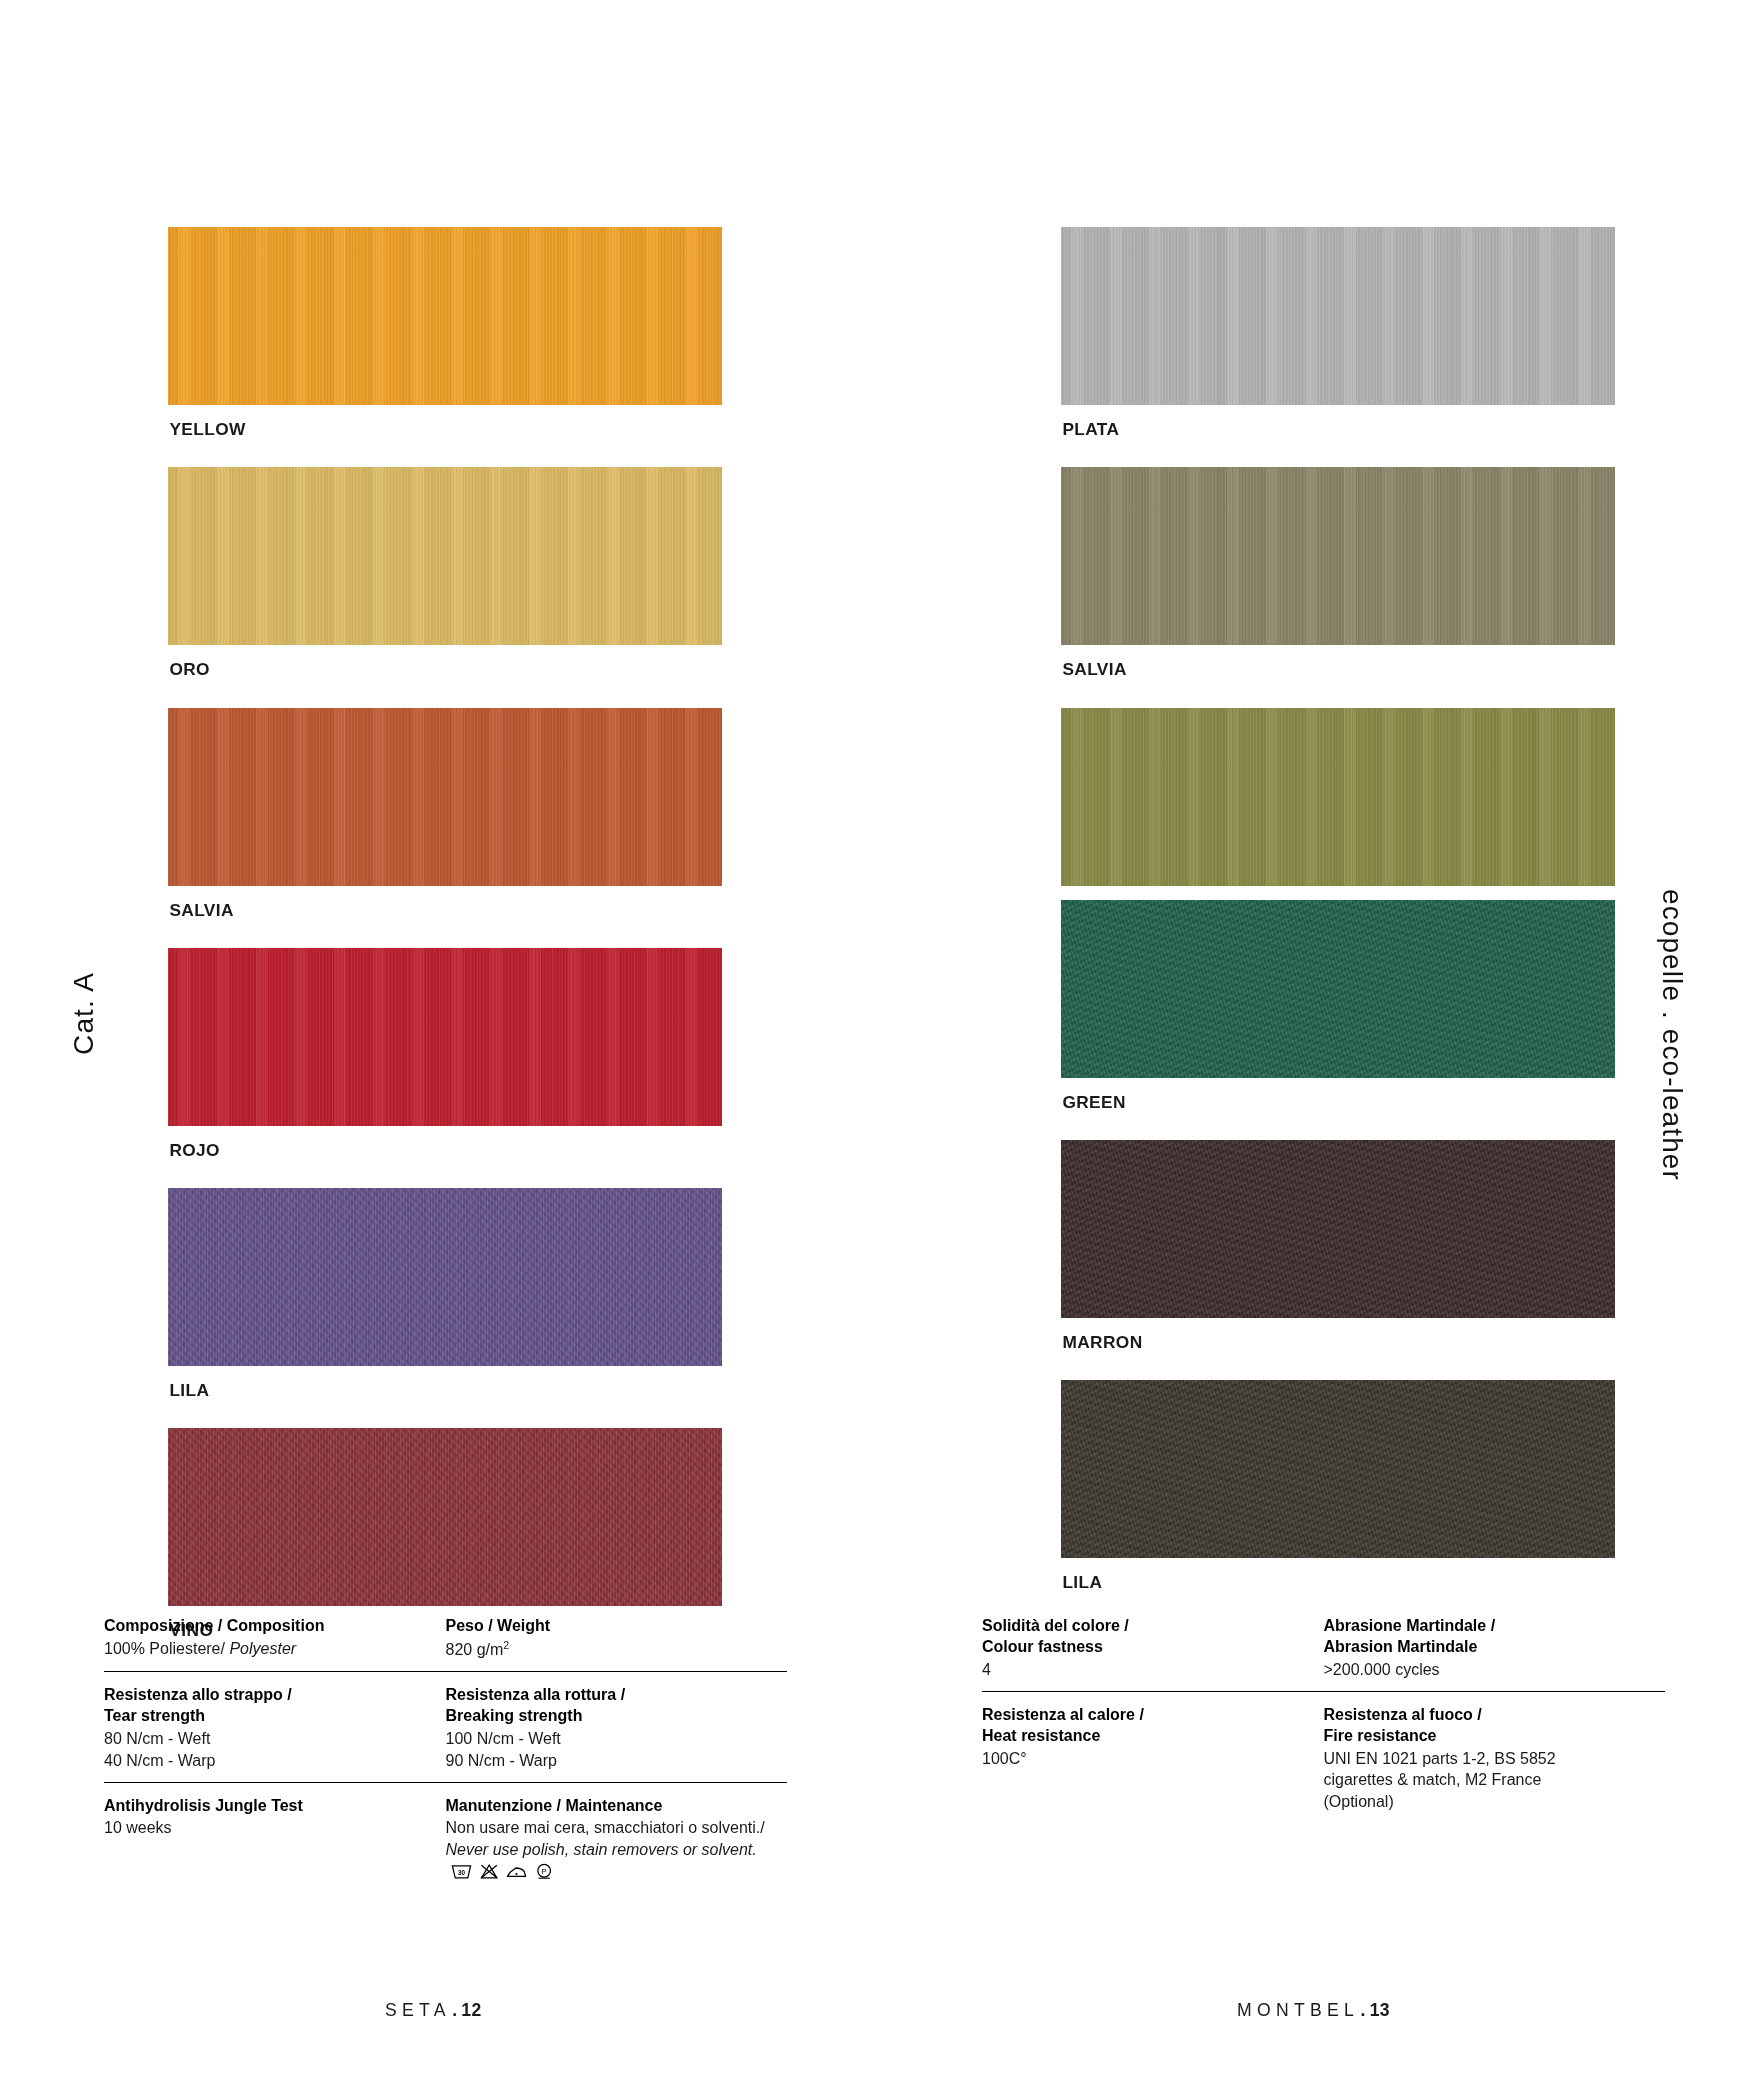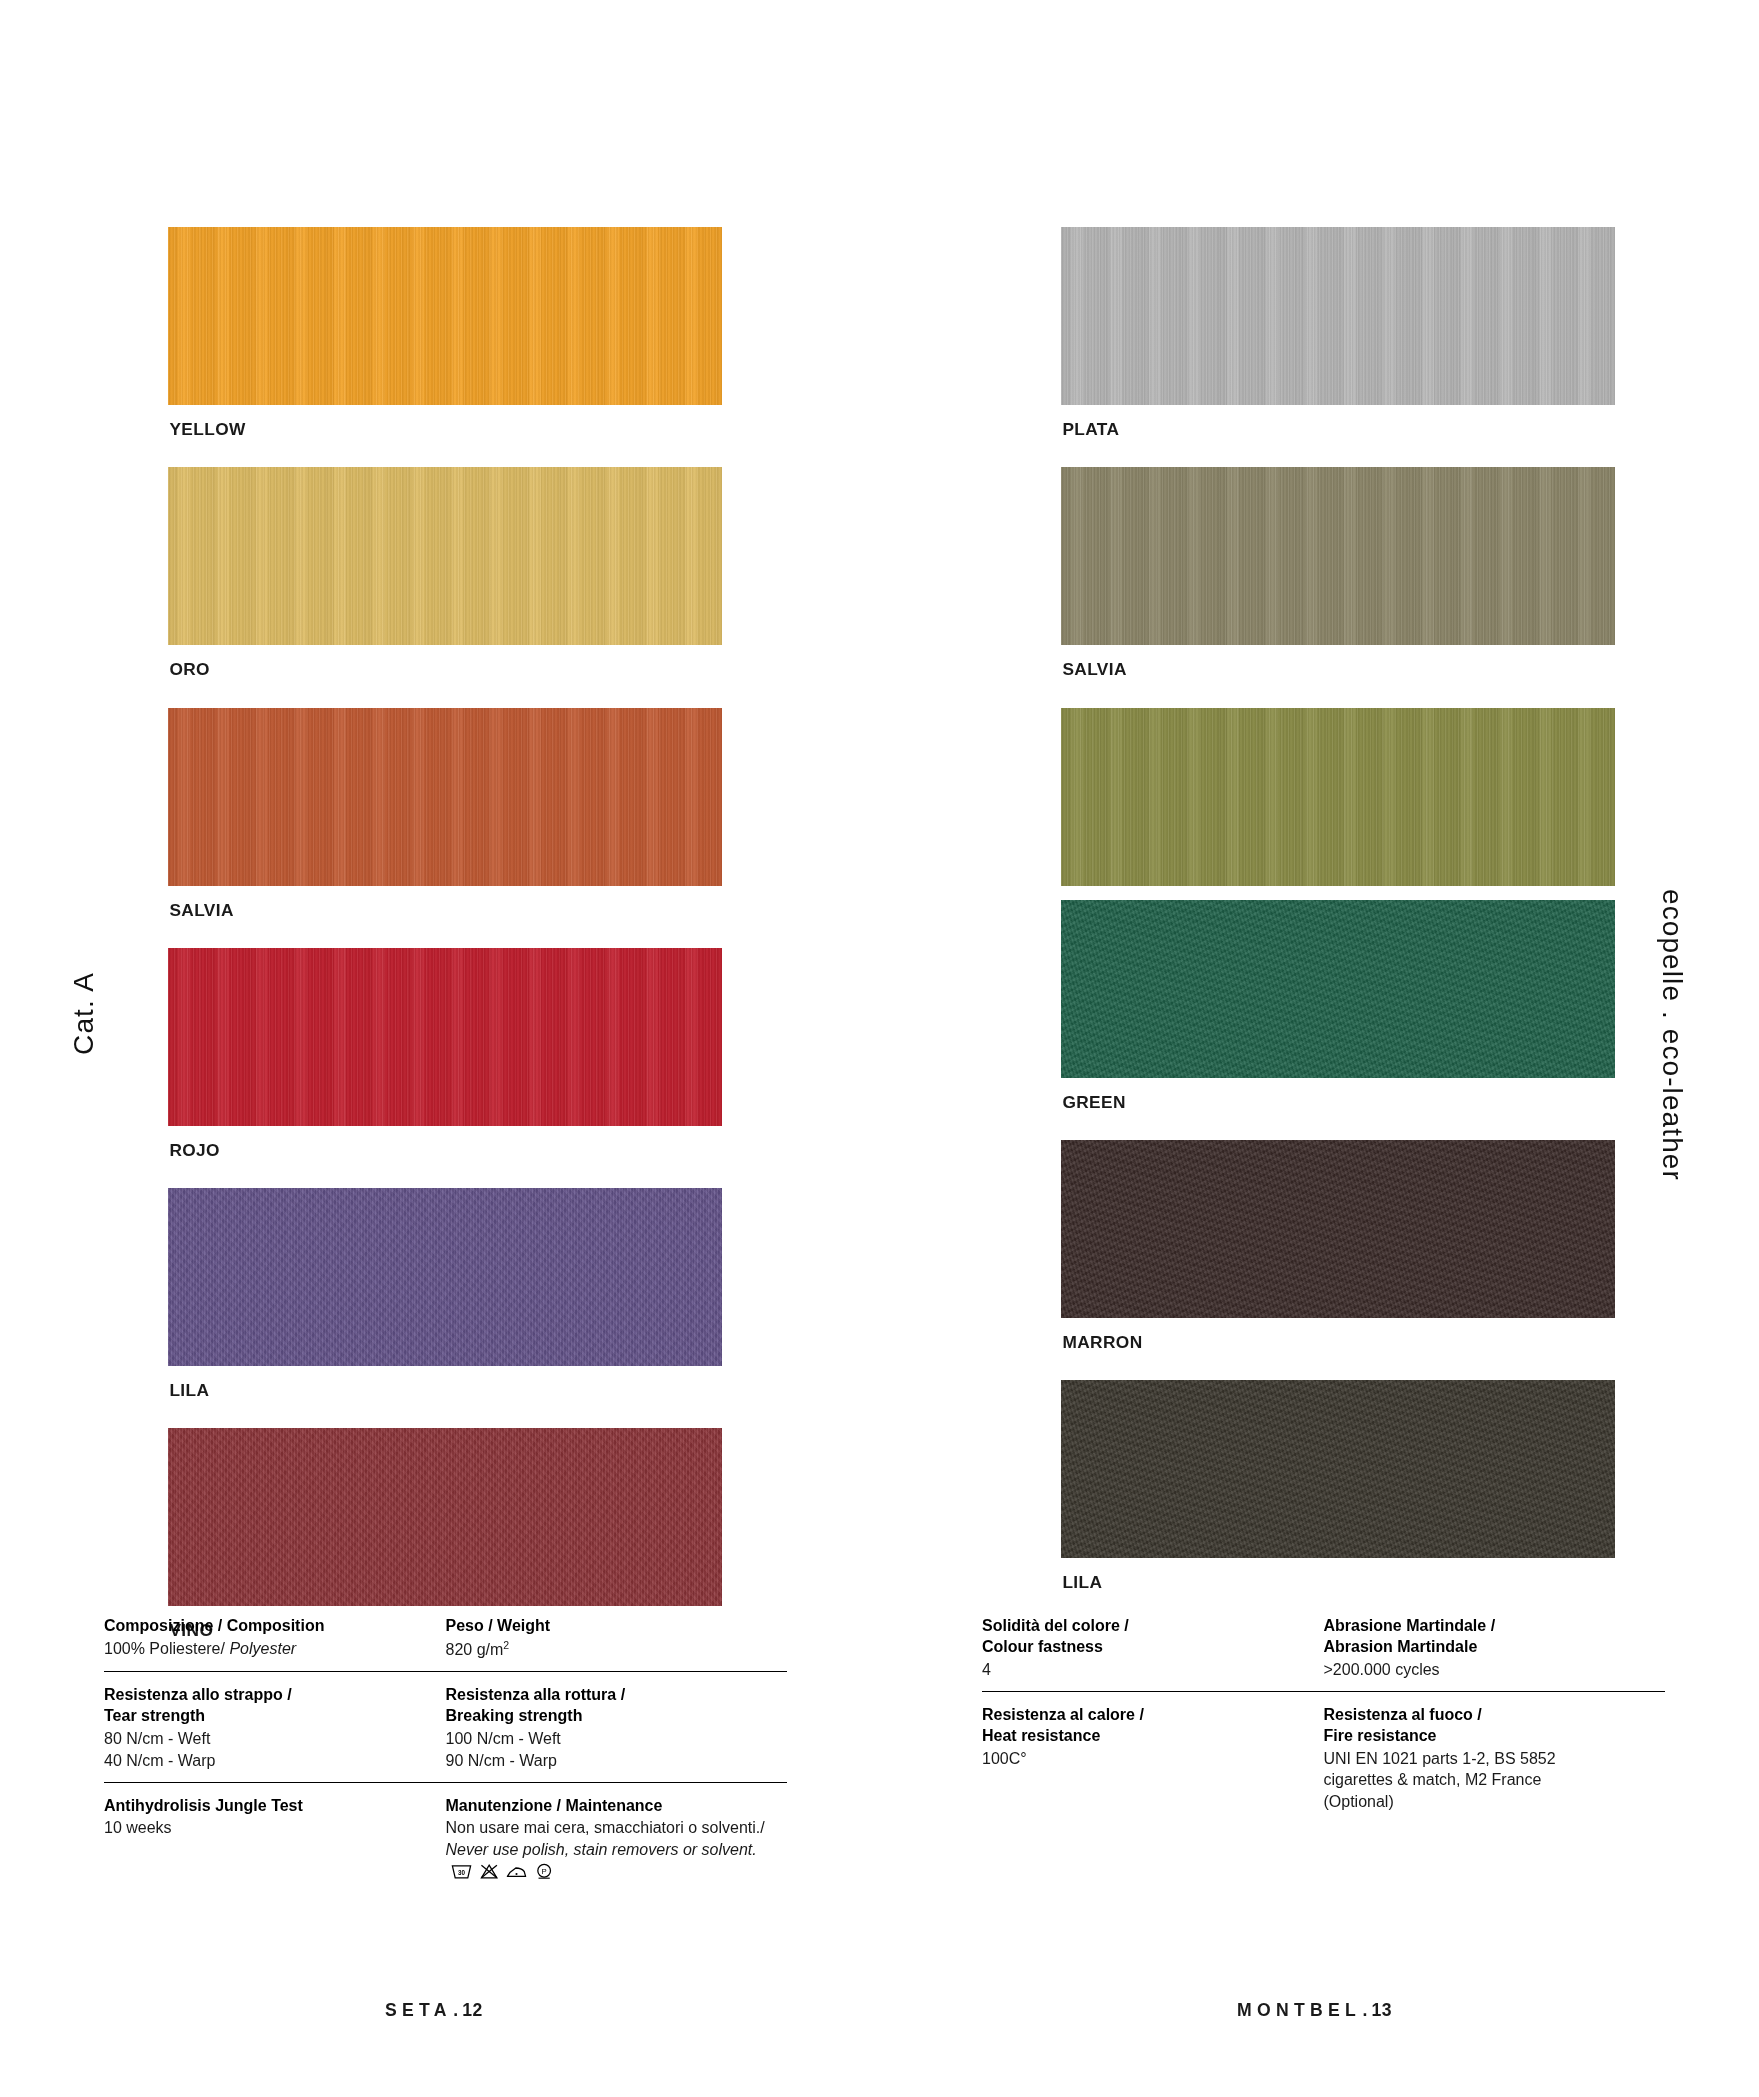--- a/index.html
+++ b/index.html
@@ -190,21 +190,21 @@
   .footer {
     position: absolute;
     top: 2000px;
     font-size: 17.6px;
     color: #1a1a1a;
   }
   .footer-left  { left: 385px; }
   .footer-right { left: 1237px; }
   .footer .brand {
     letter-spacing: 5.3px;
-    font-weight: 700;
+    font-weight: 400;
     text-align: right;
   }
   .footer .sep {
     letter-spacing: 2.8px;
     font-weight: 700;
     margin: 0 1.4px;
   }
   .footer .pagenum {
     font-weight: 700;
     letter-spacing: 0.4px;

